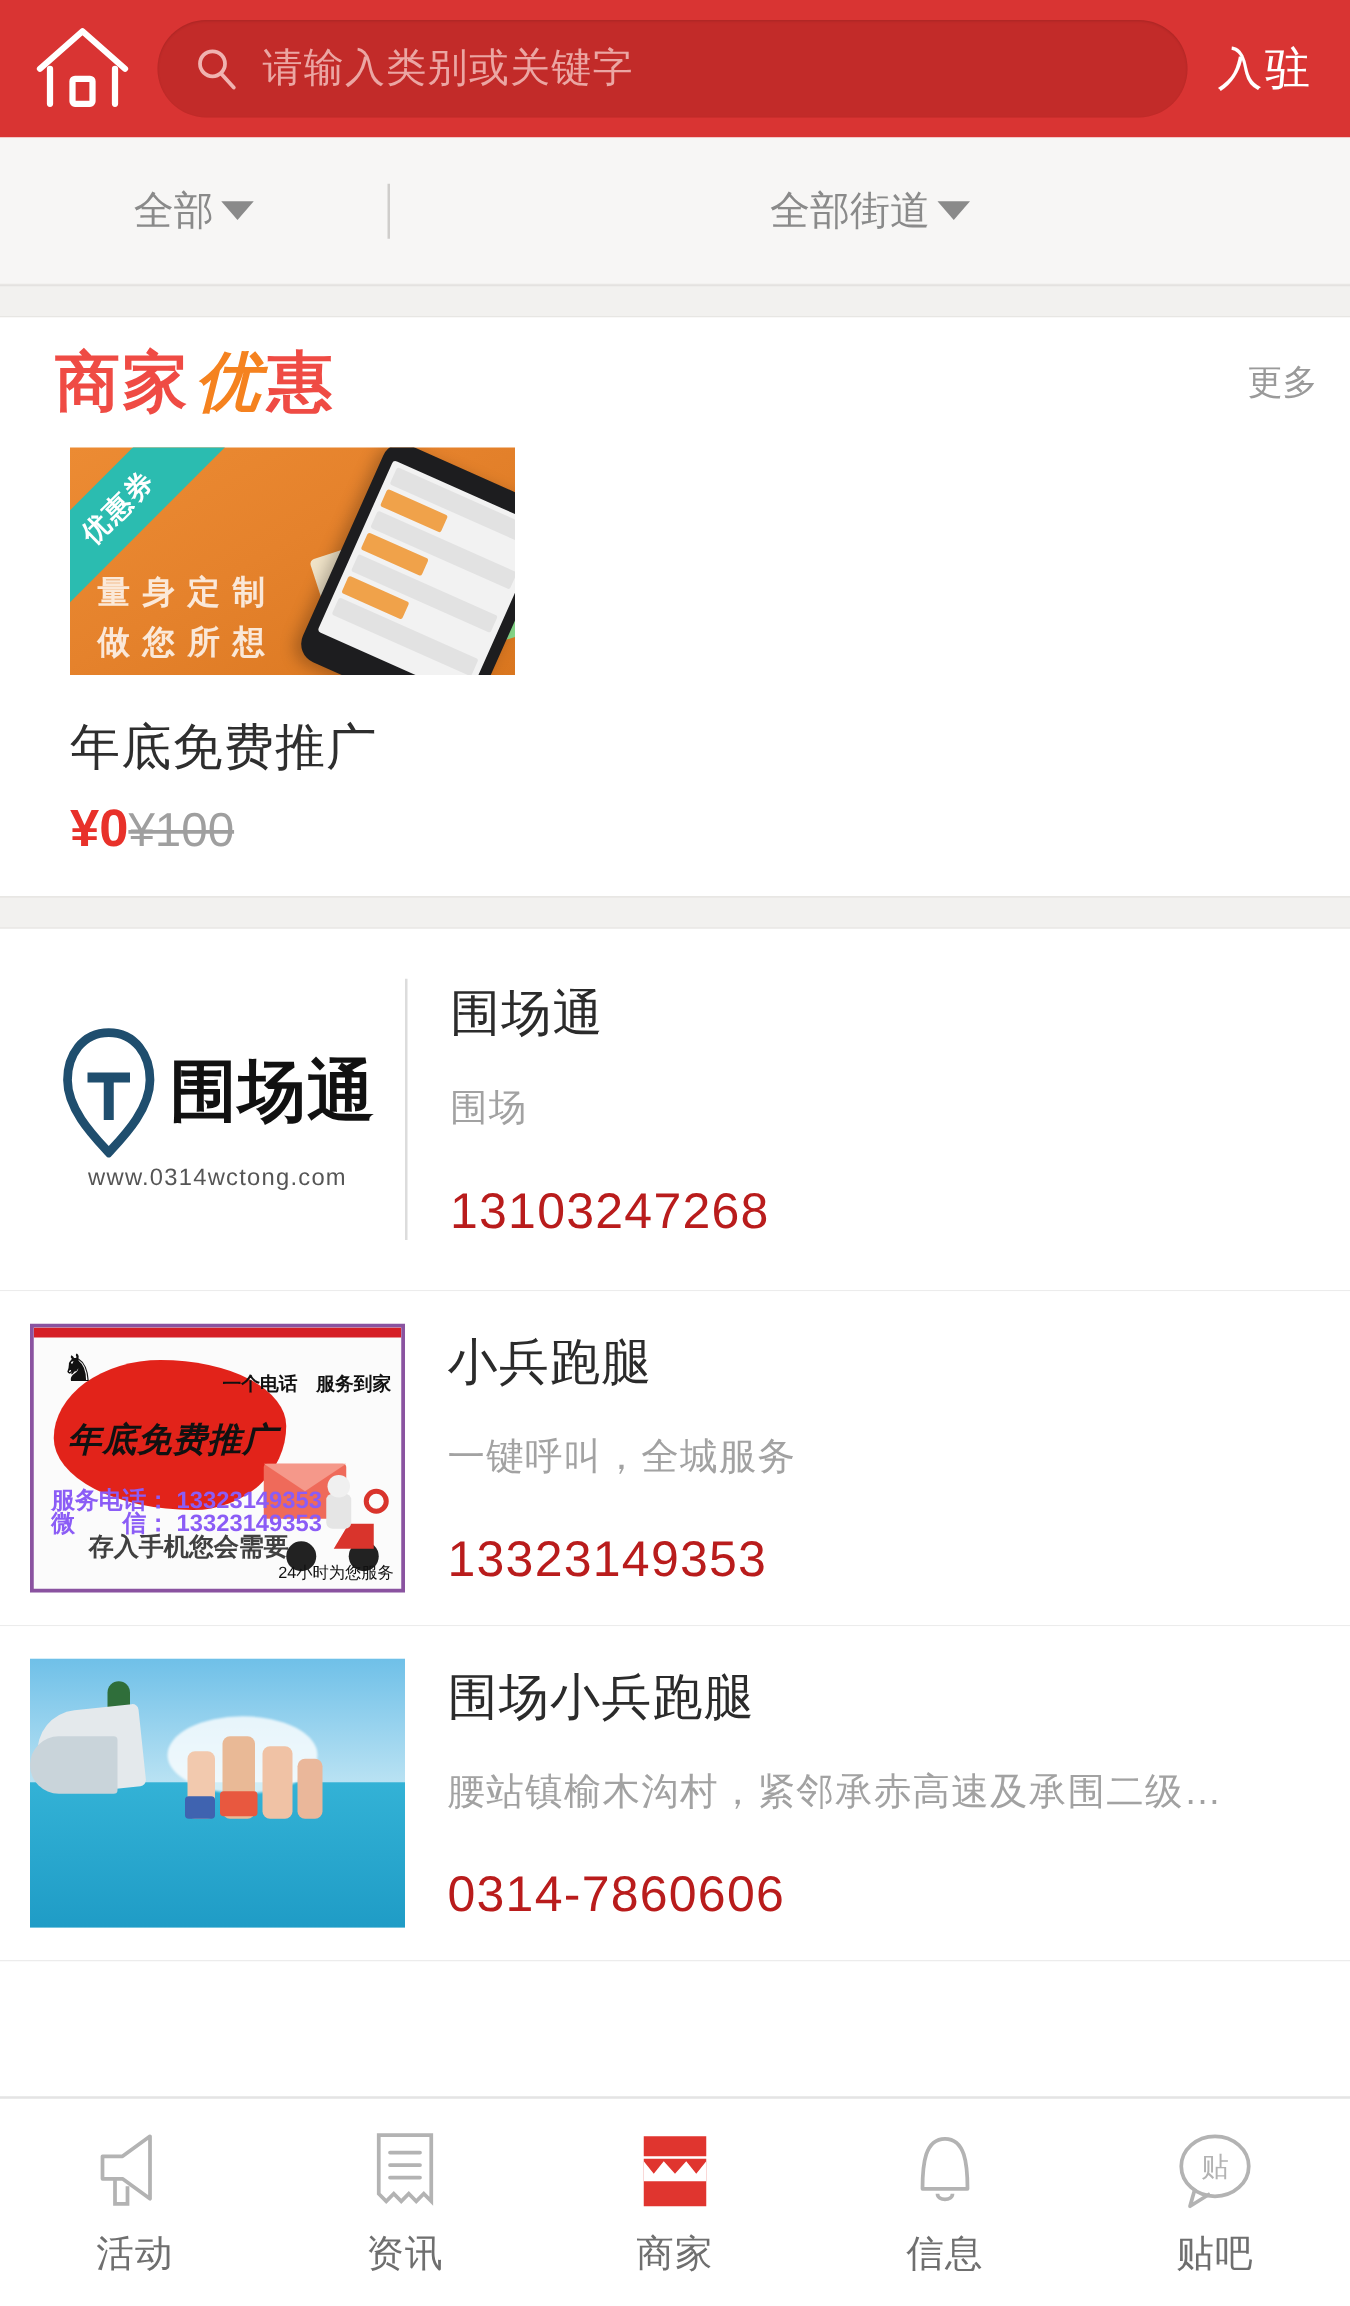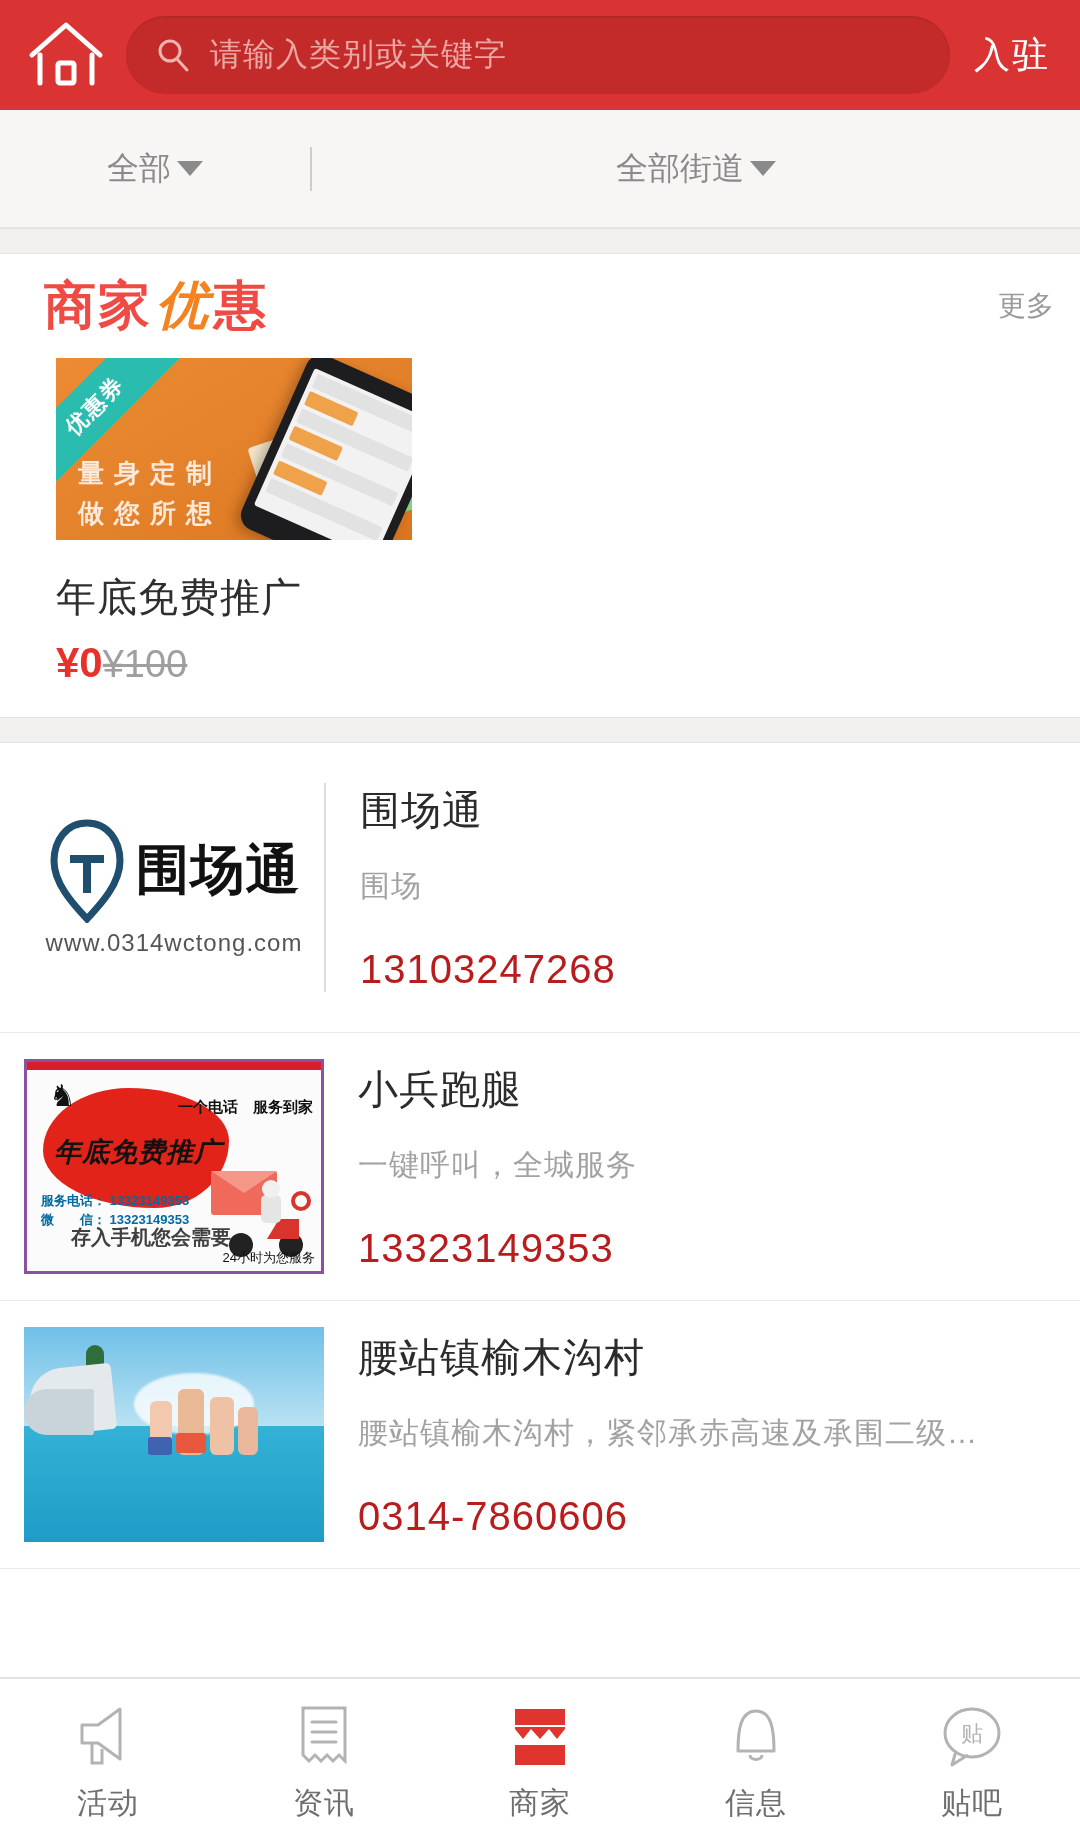--- a/index.html
+++ b/index.html
@@ -102,39 +102,39 @@
   .merchant-info { flex: 1 1 auto; padding-left: 34px; display: flex; flex-direction: column; justify-content: center; }
   .merchant-info.with-rule { border-left: 2px solid #dcdcdc; }
   .m-name { font-size: 40px; color: #2b2b2b; letter-spacing: 1px; }
   .m-desc { font-size: 30px; color: #a2a2a2; padding-top: 28px; letter-spacing: 1px; white-space: nowrap; overflow: hidden; }
   .m-phone { font-size: 40px; color: #b91c1c; padding-top: 40px; letter-spacing: 1px; }
 
   
   .wct-logo { display: flex; flex-direction: column; align-items: center; gap: 6px; }
   .wct-row { display: flex; align-items: center; gap: 10px; }
   .wct-text { font-size: 54px; font-weight: bold; color: #111; letter-spacing: 1px; }
-  .wct-url { font-size: 24px; color: #555; letter-spacing: 1px; }
+  .wct-url { font-size: 19px; color: #555; letter-spacing: 1px; }
 
   
   .card2 {
     width: 300px; height: 215px; background: #fbfbfb;
     border: 3px solid #8a53a0; position: relative; overflow: hidden;
   }
   .card2 .topbar { height: 8px; background: #d61f26; }
   .card2 .blob {
     position: absolute; left: 16px; top: 26px; width: 186px; height: 120px;
     background: #e2231a; border-radius: 46% 54% 40% 60% / 52% 44% 56% 48%;
   }
   .card2 .horse { position: absolute; left: 22px; top: 16px; font-size: 30px; color: #111; }
   .card2 .blobtext {
     position: absolute; left: 20px; top: 72px; width: 182px; text-align: center;
     font-size: 27px; font-weight: bold; color: #111; font-style: italic; letter-spacing: 1px;
   }
   .card2 .tagline { position: absolute; right: 8px; top: 36px; font-size: 15px; color: #111; font-weight: bold; }
-  .card2 .lines { position: absolute; left: 14px; bottom: 42px; font-size: 13px; color: #0369a1; font-weight: bold; line-height: 19px; }
+  .card2 .lines { position: absolute; left: 14px; bottom: 42px; font-size: 19px; color: #8b5cf6; font-weight: bold; line-height: 19px; }
   .card2 .redline { position: absolute; left: 44px; bottom: 20px; font-size: 20px; color: #404040; font-weight: bold; }
   .card2 .scooter { position: absolute; right: 8px; bottom: 10px; width: 96px; height: 86px; }
   .card2 .envelope { position: absolute; right: 44px; bottom: 56px; width: 66px; height: 44px; background: #ef6a5a; border-radius: 3px; }
   .card2 .envelope:after { content:""; position:absolute; left:0; top:0; width:0; height:0; border-left:33px solid transparent; border-right:33px solid transparent; border-top:22px solid #f5988a; }
   .card2 .bot { position: absolute; right: 6px; bottom: 4px; font-size: 13px; color: #111; font-weight: normal; }
 
   
   .pool {
     width: 300px; height: 215px; position: relative; overflow: hidden;
     background: linear-gradient(180deg, #79c7ea 0%, #9fd8ef 30%, #40b6d8 46%, #2aa6cd 100%);
@@ -314,21 +314,21 @@
           <div class="splash"></div>
           <div class="p1"></div>
             <div class="p2"></div>
             <div class="p3"></div>
             <div class="p4"></div>
           <div class="trunks"></div>
             <div class="trunks2"></div>
         </div>
       </div>
       <div class="merchant-info">
-        <div class="m-name">腰站镇榆木沟村</div>
+        <div class="m-name">围场小兵跑腿</div>
         <div class="m-desc">腰站镇榆木沟村，紧邻承赤高速及承围二级…</div>
         <div class="m-phone">0314-7860606</div>
       </div>
     </div>
 
   </div>
 
   <div class="bottom-nav">
 
     <div class="nav-item">

